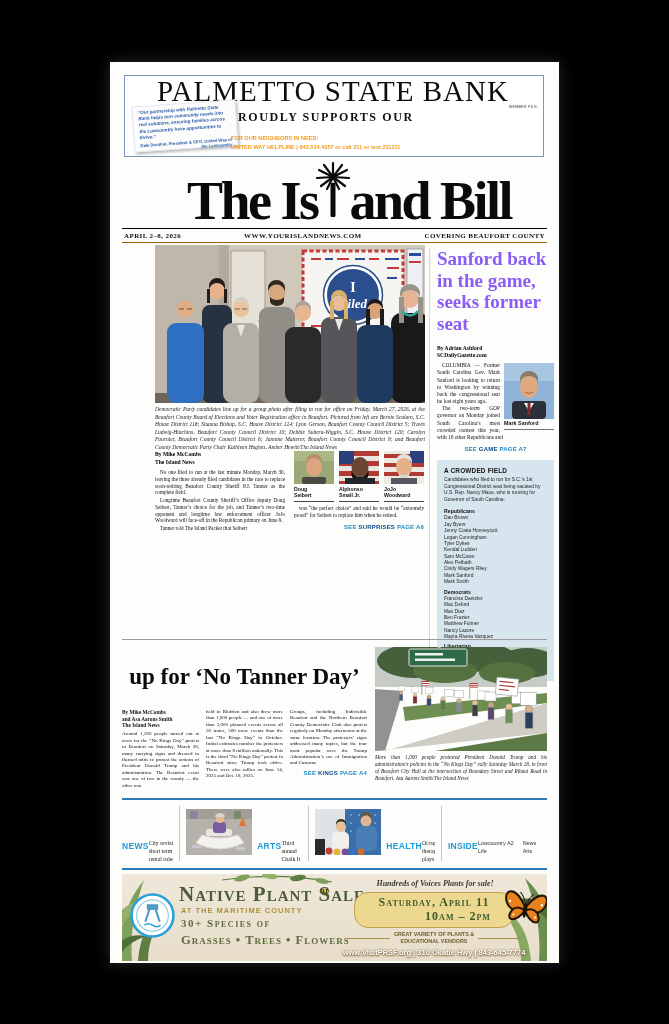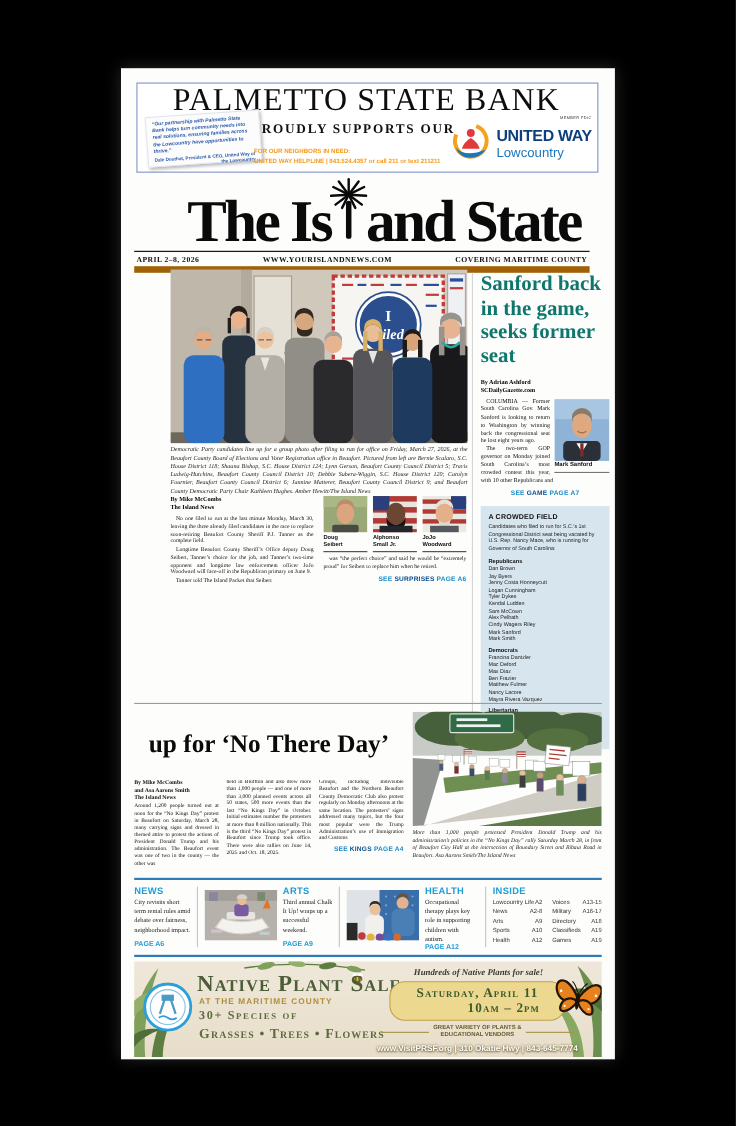--- a/index.html
+++ b/index.html
@@ -21,42 +21,42 @@
   .quote-attr{font:700 4.2px/1.3 "Liberation Sans",sans-serif;color:#2a5ba8;text-align:right;margin-top:2px;}
   .helpline{position:absolute;left:106px;top:58px;font:700 5.6px/1.55 "Liberation Sans",sans-serif;color:#f49b1f;}
   .uw{position:absolute;right:5px;top:35px;display:flex;gap:5px;align-items:center;}
   .uw1{font:700 14.5px/1 "Liberation Sans",sans-serif;color:#0e3f7c;letter-spacing:-.3px;}
   .uw2{font:400 12px/1.2 "Liberation Sans",sans-serif;color:#1b75bc;}
   
   .masthead{position:absolute;top:99px;left:0;width:478px;}
   .mast-title{display:flex;justify-content:center;align-items:flex-end;
               font:700 54px/0.95 "Liberation Serif",serif;letter-spacing:-2.5px;color:#0a0a0a;}
   .mast-title svg{margin:0 -1px 2px;}
-  .dateline{position:absolute;top:166px;left:12px;right:23px;border-top:1.4px solid #000;
-            border-bottom:6px solid #a16207;padding:2.5px 2px;display:flex;justify-content:space-between;
+  .dateline{position:absolute;top:166px;left:12px;right:12px;border-top:1.4px solid #000;
+            border-bottom:1px solid #a16207;padding:2.5px 2px;display:flex;justify-content:space-between;
             font:700 7px "Liberation Serif",serif;letter-spacing:.4px;color:#111;}
   
   .col-left{position:absolute;left:45px;top:183px;width:270px;}
   .col-right{position:absolute;left:319px;top:186px;width:125px;box-sizing:border-box;
              border-left:1px solid #d5d5d5;padding-left:7px;}
   .lead-photo svg{width:270px;height:158px;display:block;}
   .lead-caption{font:italic 400 5.5px/1.38 "Liberation Serif",serif;color:#222;margin-top:3px;text-align:justify;}
   .sheriff-head{font:700 26px/1.12 "Liberation Serif",serif;text-align:center;margin:13px 4px 7px;color:#0a0a0a;}
   .sheriff-cols{display:flex;gap:9px;}
   .scol{width:130px;font:400 5.2px/1.3 "Liberation Serif",serif;text-align:justify;color:#111;}
   .byline{font:700 5.6px/1.3 "Liberation Serif",serif;margin-bottom:3px;color:#000;}
   .scol p{margin:0 0 1px;text-indent:5px;}
   .mug-row{display:flex;gap:5px;margin-bottom:3px;}
   .mug{width:40px;}
   .mug svg{width:40px;height:33px;display:block;}
   .mug-name{font:700 5.2px/1.25 "Liberation Sans",sans-serif;border-bottom:1px solid #444;padding:1.5px 0 2.5px;color:#111;}
   .jump{font:700 6px "Liberation Sans",sans-serif;color:#1b8ac6;text-align:right;margin-top:5px;letter-spacing:.2px;}
   .jump .jw{color:#0a4d8c;}
   
-  .san-head{font:700 19px/1.14 "Liberation Serif",serif;margin:0 0 10px;color:#0f766e;}
+  .san-head{font:700 19px/1.14 "Liberation Serif",serif;margin:0 0 10px;color:#8b5cf6;}
   .san-by{font:700 5.6px/1.3 "Liberation Serif",serif;margin-bottom:3px;}
   .san-body{font:400 5.4px/1.33 "Liberation Serif",serif;text-align:justify;color:#111;}
   .san-body p{margin:0;text-indent:5px;}
   .san-photo{float:right;width:50px;margin:1px 0 2px 4px;}
   .san-photo svg{width:50px;height:56px;display:block;}
   .san-cap{font:700 5.4px/1.2 "Liberation Sans",sans-serif;margin-top:1px;border-bottom:1px solid #777;padding-bottom:2px;}
   .san-jump{text-align:center;margin-top:5px;}
   .cf-box{background:#d7e5ee;margin-top:8px;padding:7px;}
   .cf-title{font:700 6.4px "Liberation Sans",sans-serif;color:#111;margin-bottom:3px;letter-spacing:.2px;}
   .cf-intro{font:400 4.9px/1.32 "Liberation Sans",sans-serif;color:#222;margin-bottom:4px;}
@@ -70,21 +70,21 @@
   .kings-cols{display:flex;gap:7px;margin-top:5px;height:84px;overflow:hidden;}
   .kcol{flex:1;font:400 5px/1.29 "Liberation Serif",serif;text-align:justify;color:#111;}
   .kings-by{font:700 5.3px/1.28 "Liberation Serif",serif;margin-bottom:2px;}
   .kings-right{position:absolute;right:0;top:2px;width:172px;}
   .kings-right svg{width:172px;height:104px;display:block;}
   .kings-cap{font:italic 400 5.2px/1.32 "Liberation Serif",serif;margin-top:3px;color:#222;text-align:justify;}
   .kjump{text-align:right;margin-top:3px;}
   
   .blue-rule{position:absolute;left:12px;right:12px;border-top:2px solid #2e7bb5;}
   .nav-strip{position:absolute;left:12px;right:12px;top:741px;height:61px;display:flex;gap:5px;}
-  .nav-sec{display:flex;flex-direction:column;overflow:hidden;}
+  .nav-sec{display:flex;flex-direction:row;overflow:hidden;margin-top:36px;}
   .nav-label{font:700 8.5px "Liberation Sans",sans-serif;color:#1e9cd7;margin:2px 0;letter-spacing:.3px;}
   .nav-text{font:400 5.8px/1.42 "Liberation Serif",serif;color:#222;flex:1;}
   .nav-page{font:700 6.4px "Liberation Sans",sans-serif;color:#1e9cd7;margin-bottom:2px;}
   .nav-photo svg{width:66px;height:46px;display:block;margin-top:6px;}
   .vr{width:1px;background:#c4c4c4;margin:3px 1px;}
   .w-news{width:60px;} .w-arts{width:53px;} .w-health{width:57px;} .w-inside{width:116px;}
   .idx{column-count:2;column-gap:9px;font:400 5.4px/1.55 "Liberation Sans",sans-serif;color:#333;}
   .idx-row{display:flex;justify-content:space-between;break-inside:avoid;}
   
   .plant-ad{position:absolute;left:12px;top:812px;width:425px;height:87px;overflow:hidden;
@@ -125,34 +125,20 @@
     <div class="fdic">MEMBER FDIC</div>
     <div class="supports">PROUDLY SUPPORTS OUR</div>
     <div class="quote-paper">
       <div class="quote-text">“Our partnership with Palmetto State Bank helps turn community needs into real solutions, ensuring families across the Lowcountry have opportunities to thrive.”</div>
       <div class="quote-attr">Dale Douthat, President &amp; CEO, United Way of the Lowcountry</div>
     </div>
     <div class="helpline">
       <div>FOR OUR NEIGHBORS IN NEED:</div>
       <div>UNITED WAY HELPLINE | 843.524.4357 or call 211 or text 211211</div>
     </div>
-    <div class="uw">
-      <span>
-        <svg width="36" height="36" viewBox="0 0 40 40">
-          <circle cx="20" cy="19" r="16" fill="none" stroke="#f5a11c" stroke-width="4" stroke-dasharray="76 25" transform="rotate(-70 20 19)"></circle>
-          <circle cx="20" cy="11" r="4" fill="#e03a3a"></circle>
-          <path d="M20 16 Q13 20 11 27 L29 27 Q27 20 20 16 Z" fill="#e03a3a"></path>
-          <path d="M5 26 Q14 36 35 28 Q27 39 13 35 Q7 32 5 26 Z" fill="#1b75bc"></path>
-        </svg>
-      </span>
-      <span class="uw-texts">
-        <div class="uw1">UNITED WAY</div>
-        <div class="uw2">Lowcountry</div>
-      </span>
-    </div>
   </div>
 
   <div class="masthead">
     <div class="mast-title">
       <span>The Is</span>
         <span><svg width="34" height="56" viewBox="0 0 34 56">
         <g stroke="#0a0a0a" stroke-linecap="round" fill="none">
           <path d="M17 24 L17 54" stroke-width="5"></path>
           <g stroke-width="2.2">
             <path d="M17 16 L17 2"></path>
@@ -162,27 +148,27 @@
                 <path d="M17 16 L31 9"></path>
                 <path d="M17 16 L1 17"></path>
             <path d="M17 16 L33 17"></path>
                 <path d="M17 16 L5 25"></path>
                 <path d="M17 16 L29 25"></path>
             <path d="M17 16 L11 28"></path>
                 <path d="M17 16 L23 28"></path>
           </g>
         </g>
       </svg></span>
-        <span>and State</span>
+        <span>and Bill</span>
     </div>
   </div>
   <div class="dateline">
     <span>APRIL 2–8, 2026</span>
     <span>WWW.YOURISLANDNEWS.COM</span>
-    <span>COVERING MARITIME COUNTY</span>
+    <span>COVERING BEAUFORT COUNTY</span>
   </div>
 
   <div class="col-left">
     <div class="lead-photo">
       <svg viewBox="0 0 270 158">
         <rect width="270" height="158" fill="#cfc8bb"></rect>
         <rect width="64" height="158" fill="#bfb7a9"></rect>
         <rect x="64" width="10" height="158" fill="#b2aa9c"></rect>
         <rect x="76" y="6" width="34" height="136" fill="#e6e1d6" stroke="#a59d8e"></rect>
         <circle cx="105" cy="76" r="1.6" fill="#8a8274"></circle>
@@ -390,21 +376,21 @@
           <div class="cf-name">Margo Ellis</div>
         </div>
     </div>
   </div>
 
   <div class="mid-rule"></div>
 
   <div class="kings">
     <div class="kings-left">
       <h2 class="kings-head">
-        <div>up for ‘No There Day’</div>
+        <div>up for ‘No Tanner Day’</div>
       </h2>
       <div class="kings-cols">
         <div class="kcol">
           <div class="kings-by">
             <div>By Mike McCombs</div>
             <div>and Asa Aarons Smith</div>
             <div>The Island News</div>
           </div>
           <span>Around 1,200 people turned out at noon for the “No Kings Day” protest in Beaufort on Saturday, March 28, many carrying signs and dressed in themed attire to protest the actions of President Donald Trump and his administration. The Beaufort event was one of two in the county — the other was</span>
         </div>
@@ -659,21 +645,21 @@
           <ellipse cx="7" cy="6" rx="4" ry="2.6" fill="#e0b63a" stroke="#2a2a1a" stroke-width=".6"></ellipse>
           <path d="M5.5 3.6 v5 M8.5 3.6 v5" stroke="#2a2a1a" stroke-width=".8"></path>
           <ellipse cx="5" cy="2.4" rx="2.6" ry="1.6" fill="#fff" opacity=".9"></ellipse>
           <ellipse cx="9.5" cy="2.4" rx="2.6" ry="1.6" fill="#fff" opacity=".9"></ellipse>
         </svg>
     </span>
     <div class="pa-title">Native Plant Sale</div>
     <div class="pa-sub">AT THE MARITIME COUNTY</div>
     <div class="pa-sp1">30+ Species of</div>
     <div class="pa-sp2">Grasses • Trees • Flowers</div>
-    <div class="pa-tag">Hundreds of Native Plants for sale!</div>
+    <div class="pa-tag">Hundreds of Voices Plants for sale!</div>
     <div class="pa-badge">
       <div class="pa-b1">Saturday, April 11</div>
       <div class="pa-b2">10am – 2pm</div>
     </div>
     <div class="pa-variety">
       <span class="dash"></span>
       <span class="pa-var-text">
           <div>GREAT VARIETY OF PLANTS &amp;</div>
           <div>EDUCATIONAL VENDORS</div>
         </span>

